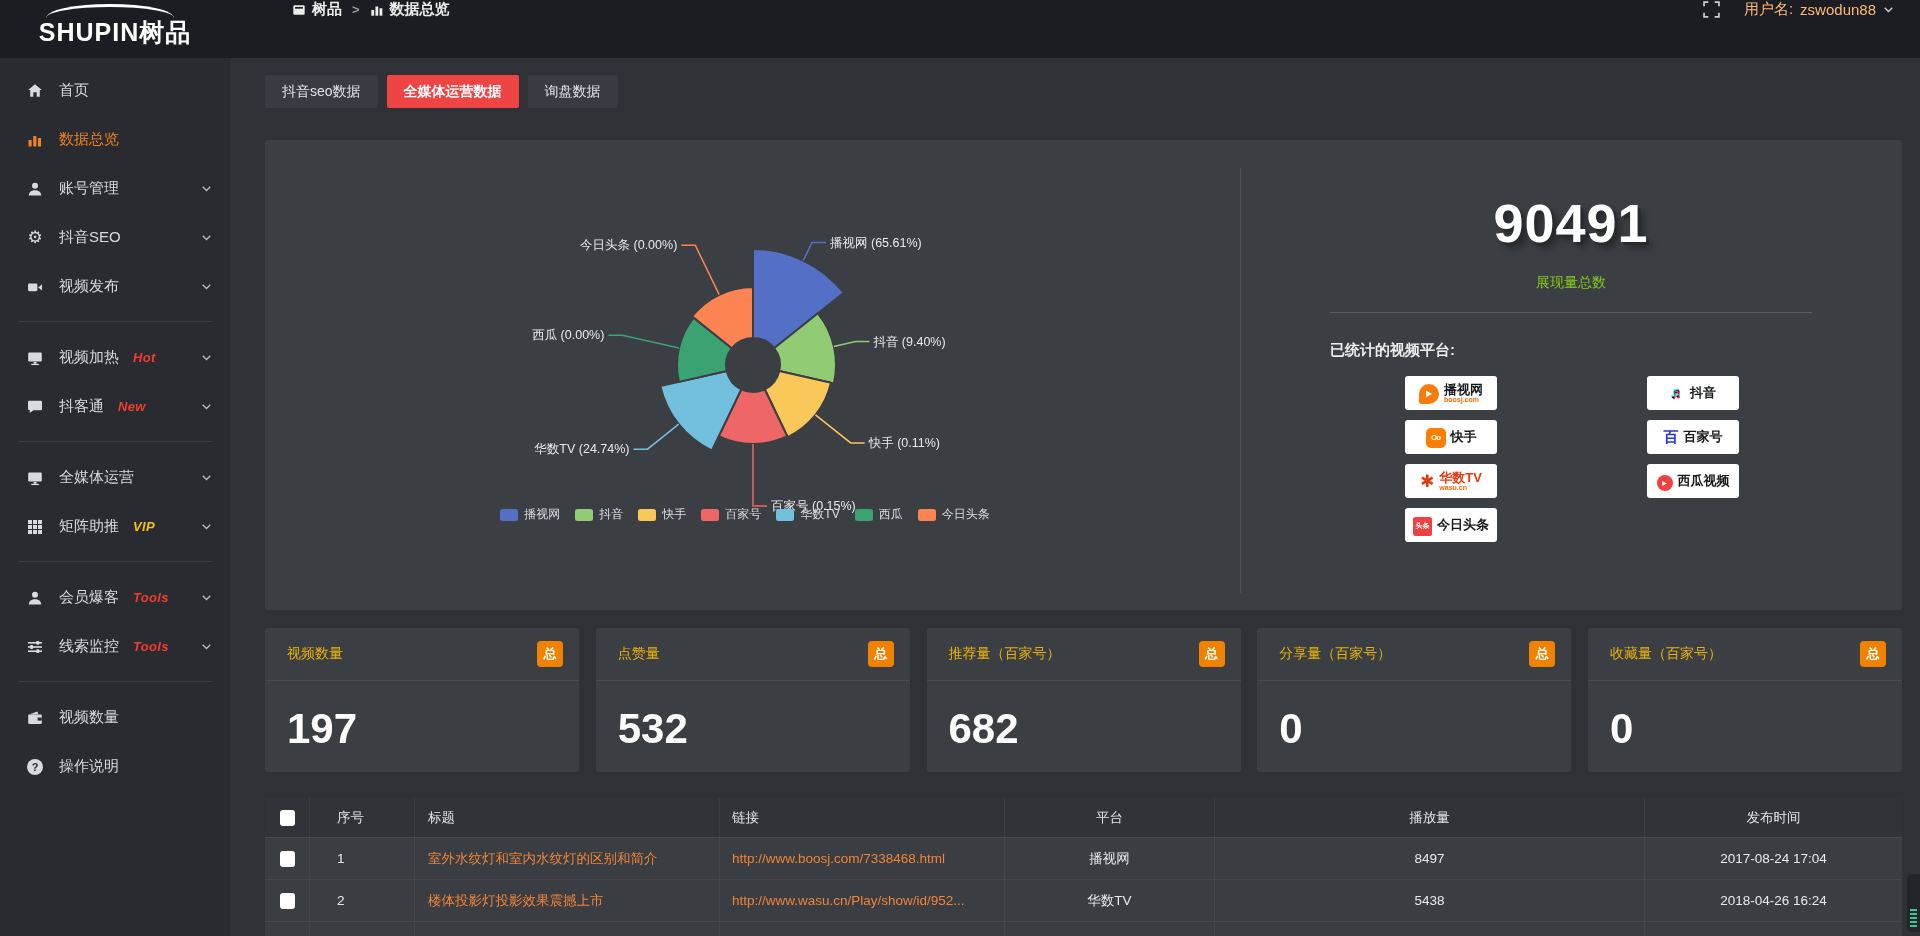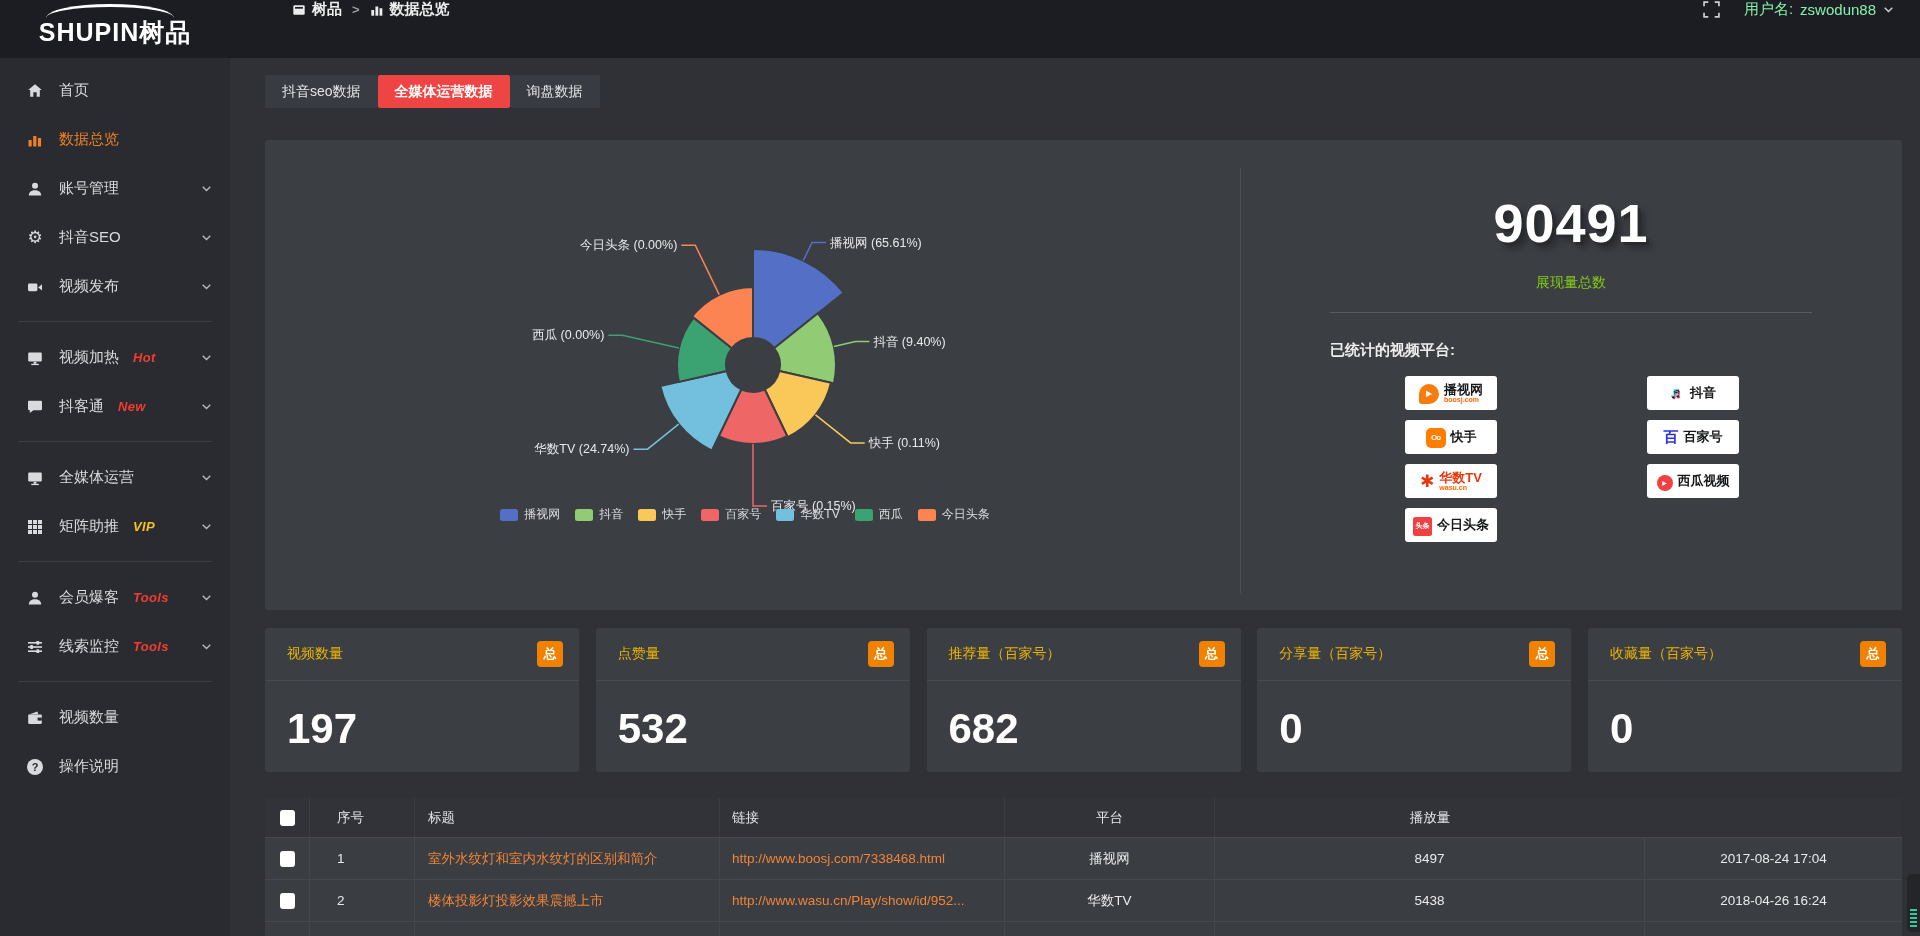--- a/index.html
+++ b/index.html
@@ -7,39 +7,39 @@
   body { background:#2f3136; font-family:"Liberation Sans","DejaVu Sans",sans-serif; color:#e8e9eb; position:relative; }
 
   
   .topbar { position:absolute; top:0; left:0; right:0; height:58px; background:#1b1d22; display:flex; align-items:flex-start; z-index:5; }
   .logo { width:230px; height:58px; position:relative; display:flex; align-items:center; justify-content:center; }
   .logo-arc { position:absolute; top:4px; left:46px; width:128px; height:14px; border-top:3px solid #fff; border-radius:50% 50% 0 0 / 100% 100% 0 0; }
   .logo-text { font-size:25px; font-weight:900; letter-spacing:1px; color:#fff; white-space:nowrap; margin-top:6px; }
   .breadcrumb { display:flex; align-items:center; margin-left:62px; gap:10px; font-size:15px; font-weight:bold; color:#eceded; }
   .crumb { display:flex; align-items:center; gap:6px; cursor:pointer; }
   .crumb-sep { color:#9a9ba0; font-size:13px; font-weight:bold; }
-  .topbar-right { margin-left:auto; margin-right:26px; display:flex; align-items:center; gap:24px; font-size:15px; color:#86efac; }
+  .topbar-right { margin-left:auto; margin-right:26px; display:flex; align-items:center; gap:24px; font-size:15px; color:#fdba74; }
   .fs-ic { display:inline-flex; cursor:pointer; color:#cdced2; }
   .user { display:flex; align-items:center; gap:7px; cursor:pointer; }
   .chev { display:inline-flex; color:#cfd0d4; }
 
   
   .sidebar { position:absolute; top:58px; left:0; bottom:0; width:230px; background:#292b30; padding-top:8px; z-index:4; }
   .side-item { height:49px; display:flex; align-items:center; padding:0 18px 0 26px; font-size:15px; color:#d9dadd; cursor:pointer; }
   .side-item.active { color:#ee8122; }
   .side-item .ic { width:18px; margin-right:15px; display:inline-flex; justify-content:center; align-items:center; }
   .side-badge { font-style:italic; font-weight:bold; font-size:13px; margin-left:14px; letter-spacing:.3px; }
   .side-item .chev { margin-left:auto; opacity:.85; }
   .side-divider { height:1px; background:rgba(255,255,255,.09); margin:10px 18px 11px; }
   .uni { font-family:"DejaVu Sans",sans-serif; font-size:17px; line-height:1; }
   .uni-circle { width:16px; height:16px; border-radius:50%; background:#d9dadd; color:#292b30; font-size:11px; font-weight:bold; display:inline-flex; align-items:center; justify-content:center; }
 
   
   .content { position:absolute; left:230px; top:58px; right:0; bottom:0; }
-  .tabs { position:absolute; left:35px; top:17px; display:flex; gap:0; }
+  .tabs { position:absolute; left:35px; top:17px; display:flex; gap:9px; }
   .tab { height:33px; padding:0 17px; display:flex; align-items:center; background:#383b41; color:#e3e4e7; font-size:14px; border-radius:2px; cursor:pointer; }
   .tab.active { background:#ef4444; color:#fff; font-weight:bold; }
 
   .chart-panel { position:absolute; left:35px; top:82px; width:1637px; height:470px; background:#3b3e43; border-radius:3px; }
   .legend { position:absolute; left:0; top:366px; width:960px; display:flex; justify-content:center; gap:15px; }
   .legend-item { display:flex; align-items:center; gap:6px; font-size:12px; color:#dcdde0; cursor:pointer; }
   .legend-swatch { width:18px; height:12px; border-radius:2.5px; }
 
   .vdivider { position:absolute; left:975px; top:28px; width:1px; height:425px; background:rgba(255,255,255,.09); }
   .big-number { position:absolute; left:975px; right:0; top:52px; text-align:center; font-size:54px; font-weight:800; letter-spacing:1px; color:#fff;
@@ -485,20 +485,21 @@
   <div class="table" id="vtable">
       <div class="trow head">
     <div class="tcell c0">
           <span class="checkbox"></span>
         </div>
     <div class="tcell c1">序号</div>
     <div class="tcell c2">标题</div>
     <div class="tcell c3">链接</div>
     <div class="tcell c4">平台</div>
     <div class="tcell c5">播放量</div>
+    <div class="tcell c6">发布时间</div>
   </div>
       <div class="trow body">
     <div class="tcell c0">
           <span class="checkbox"></span>
         </div>
     <div class="tcell c1">1</div>
     <div class="tcell c2">
           <span class="tlink">室外水纹灯和室内水纹灯的区别和简介</span>
         </div>
     <div class="tcell c3">

